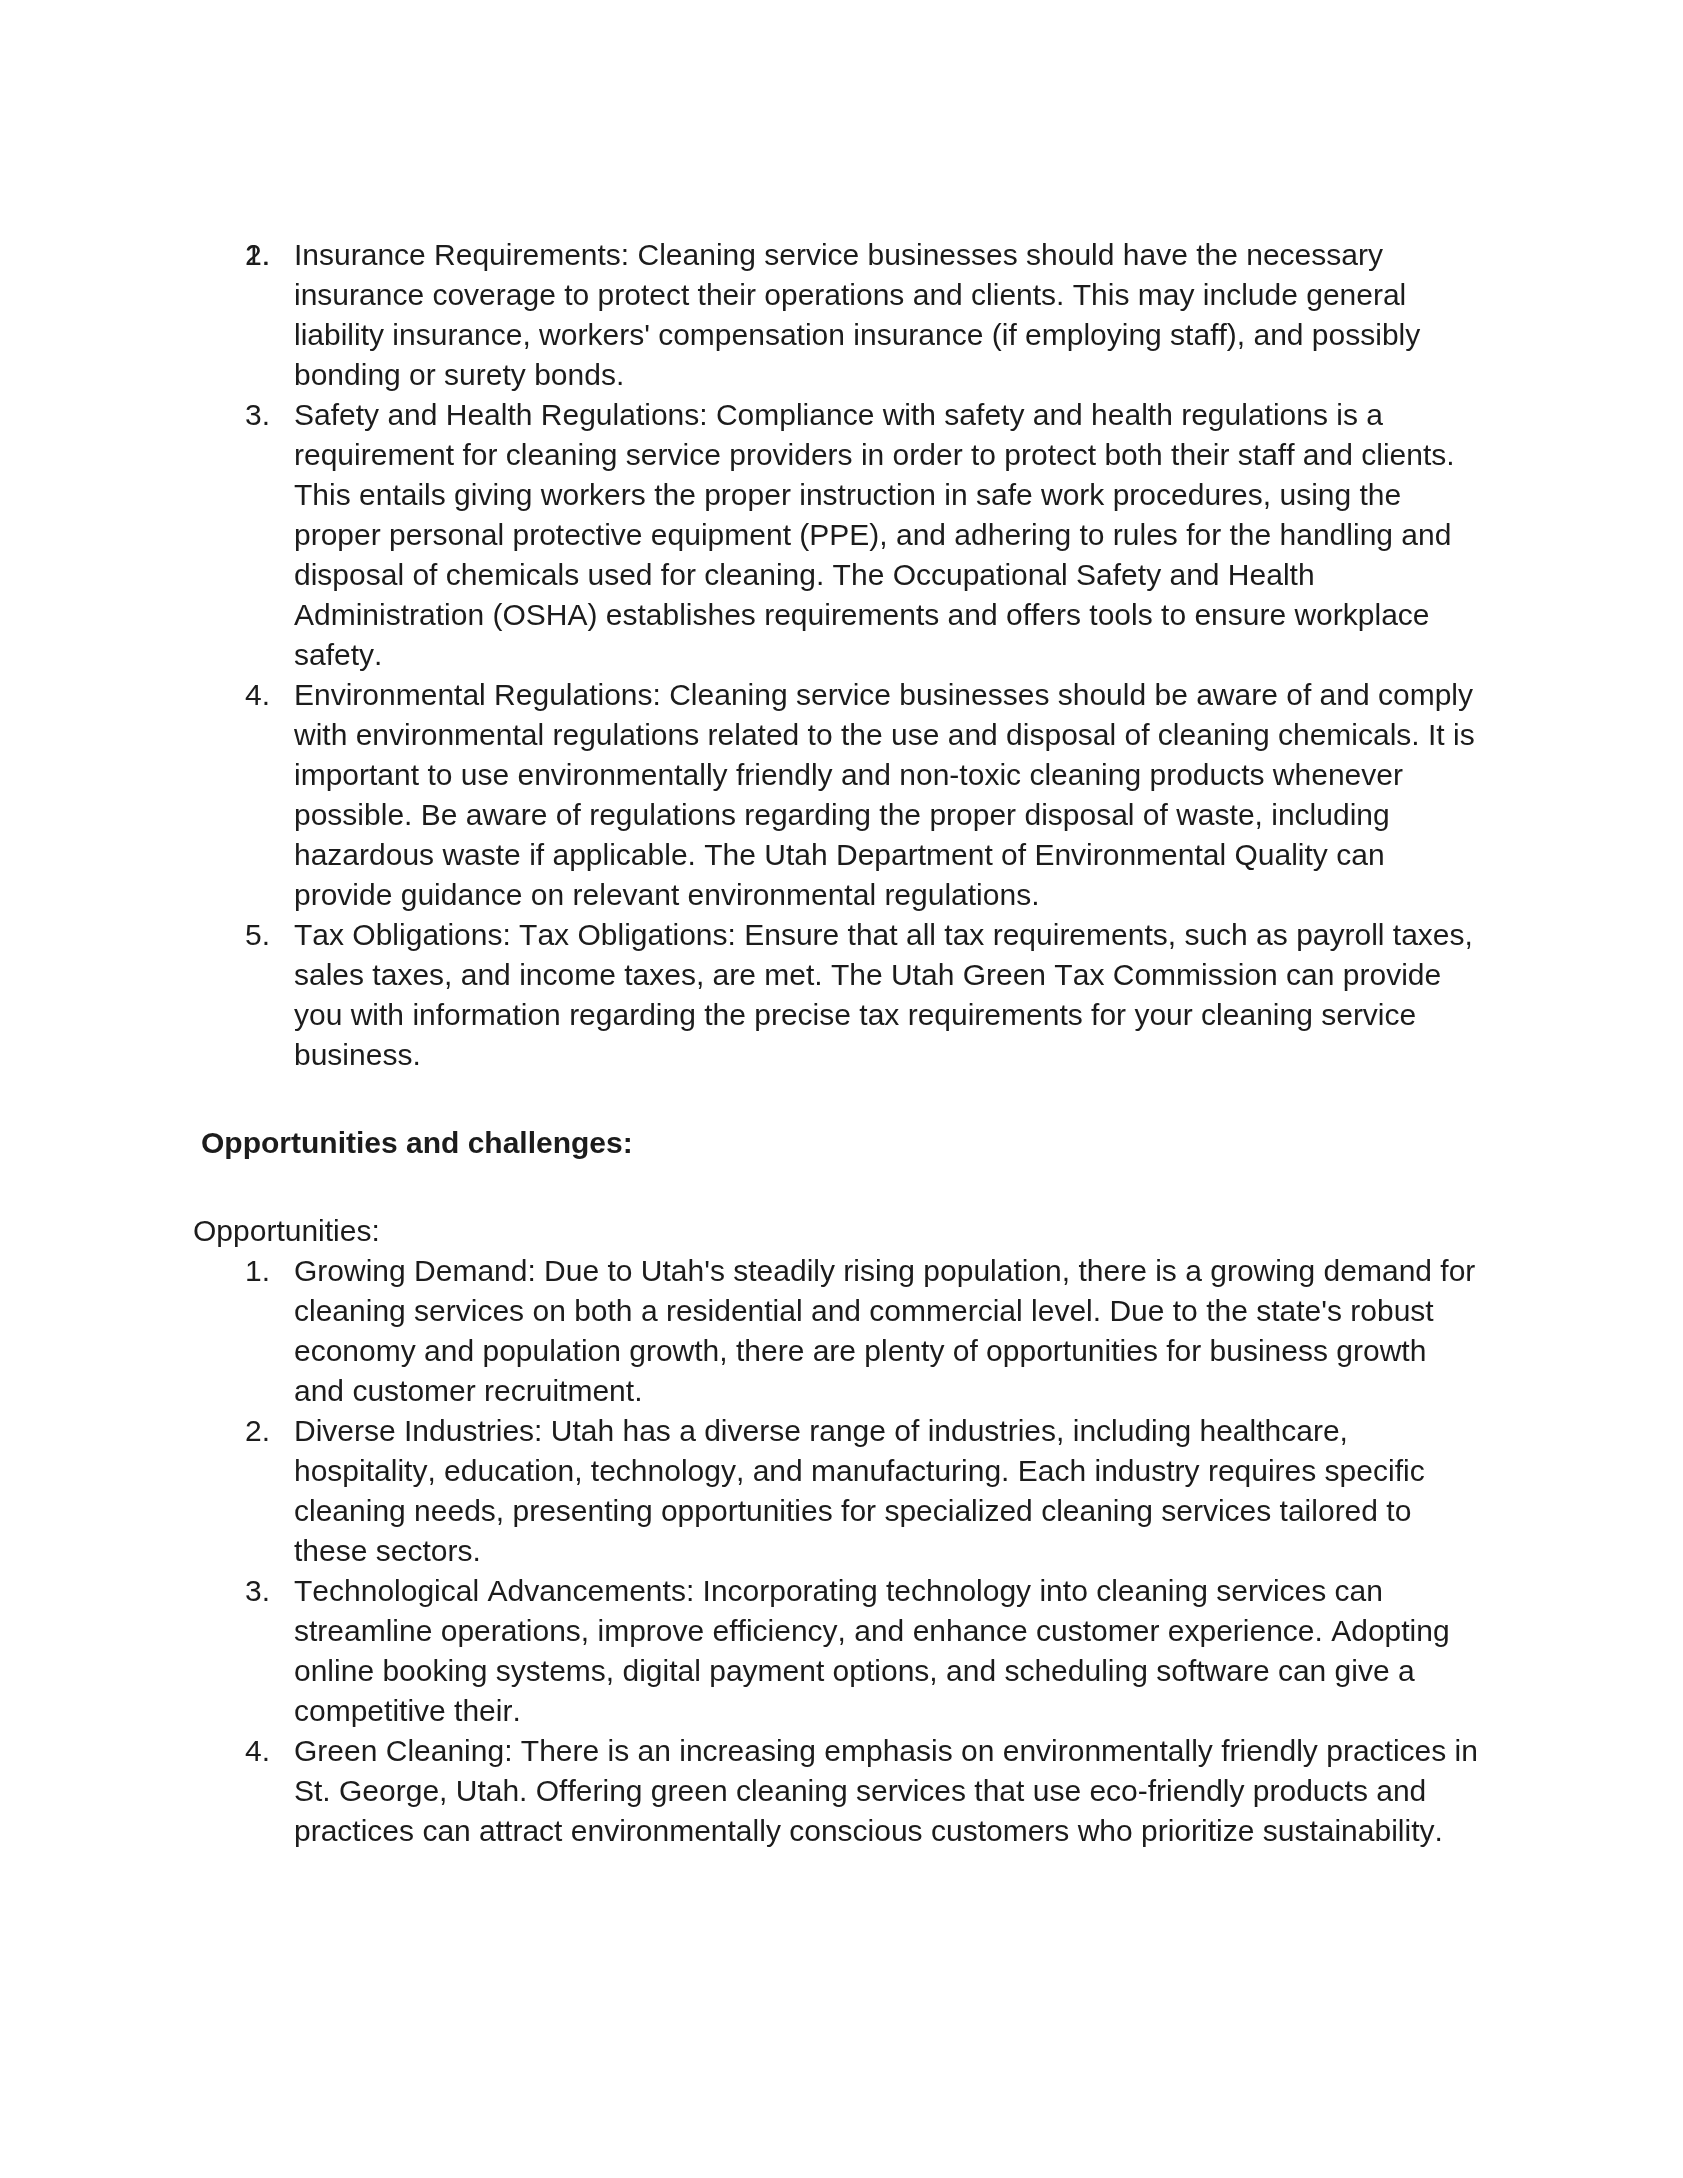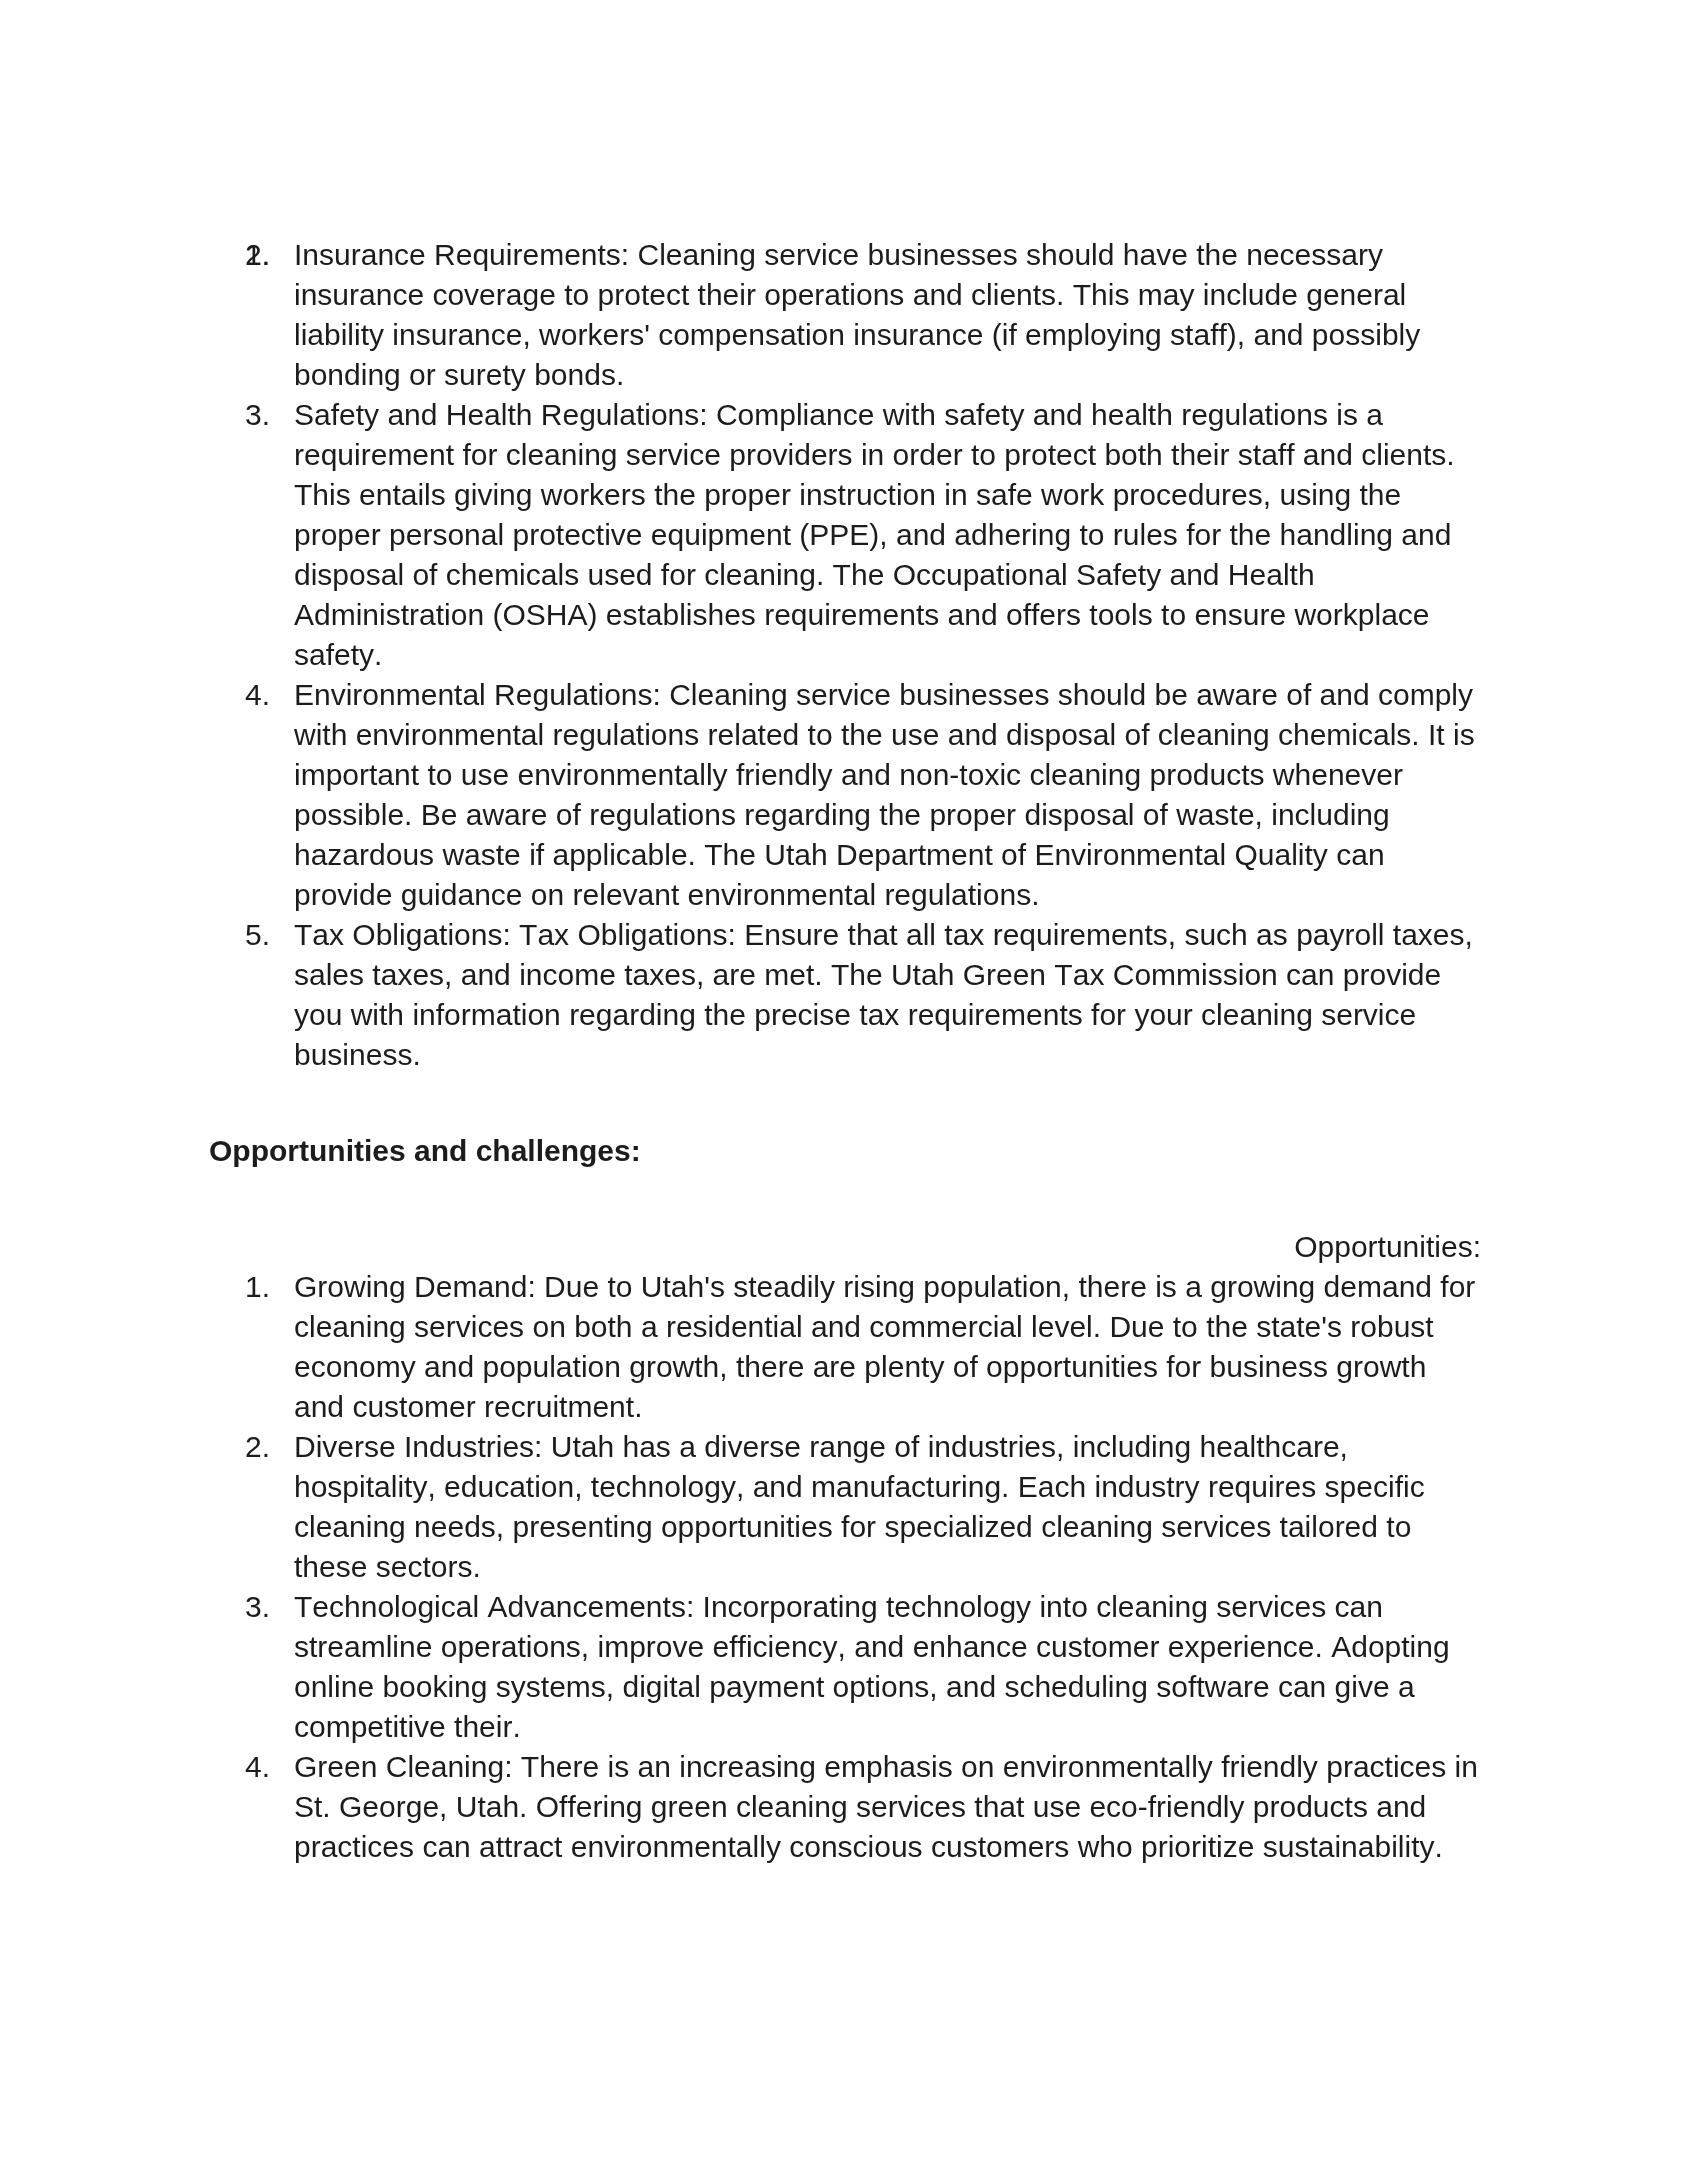--- a/index.html
+++ b/index.html
@@ -35,26 +35,25 @@
   li.doc-list-item {
     position: relative;
     padding-left: 101px;
   }
   li.doc-list-item .num {
     position: absolute;
     left: 52px;
     top: 0;
   }
   .heading {
-    margin: 16px;
+    margin: 8px;
     font-weight: bold;
   }
   .para {
     margin: 0;
-    text-align: right;
   }
   .blank-line {
     height: 40px;
   }
 </style>
 </head>
 <body>
 
 <div class="page">
   <div class="content">

